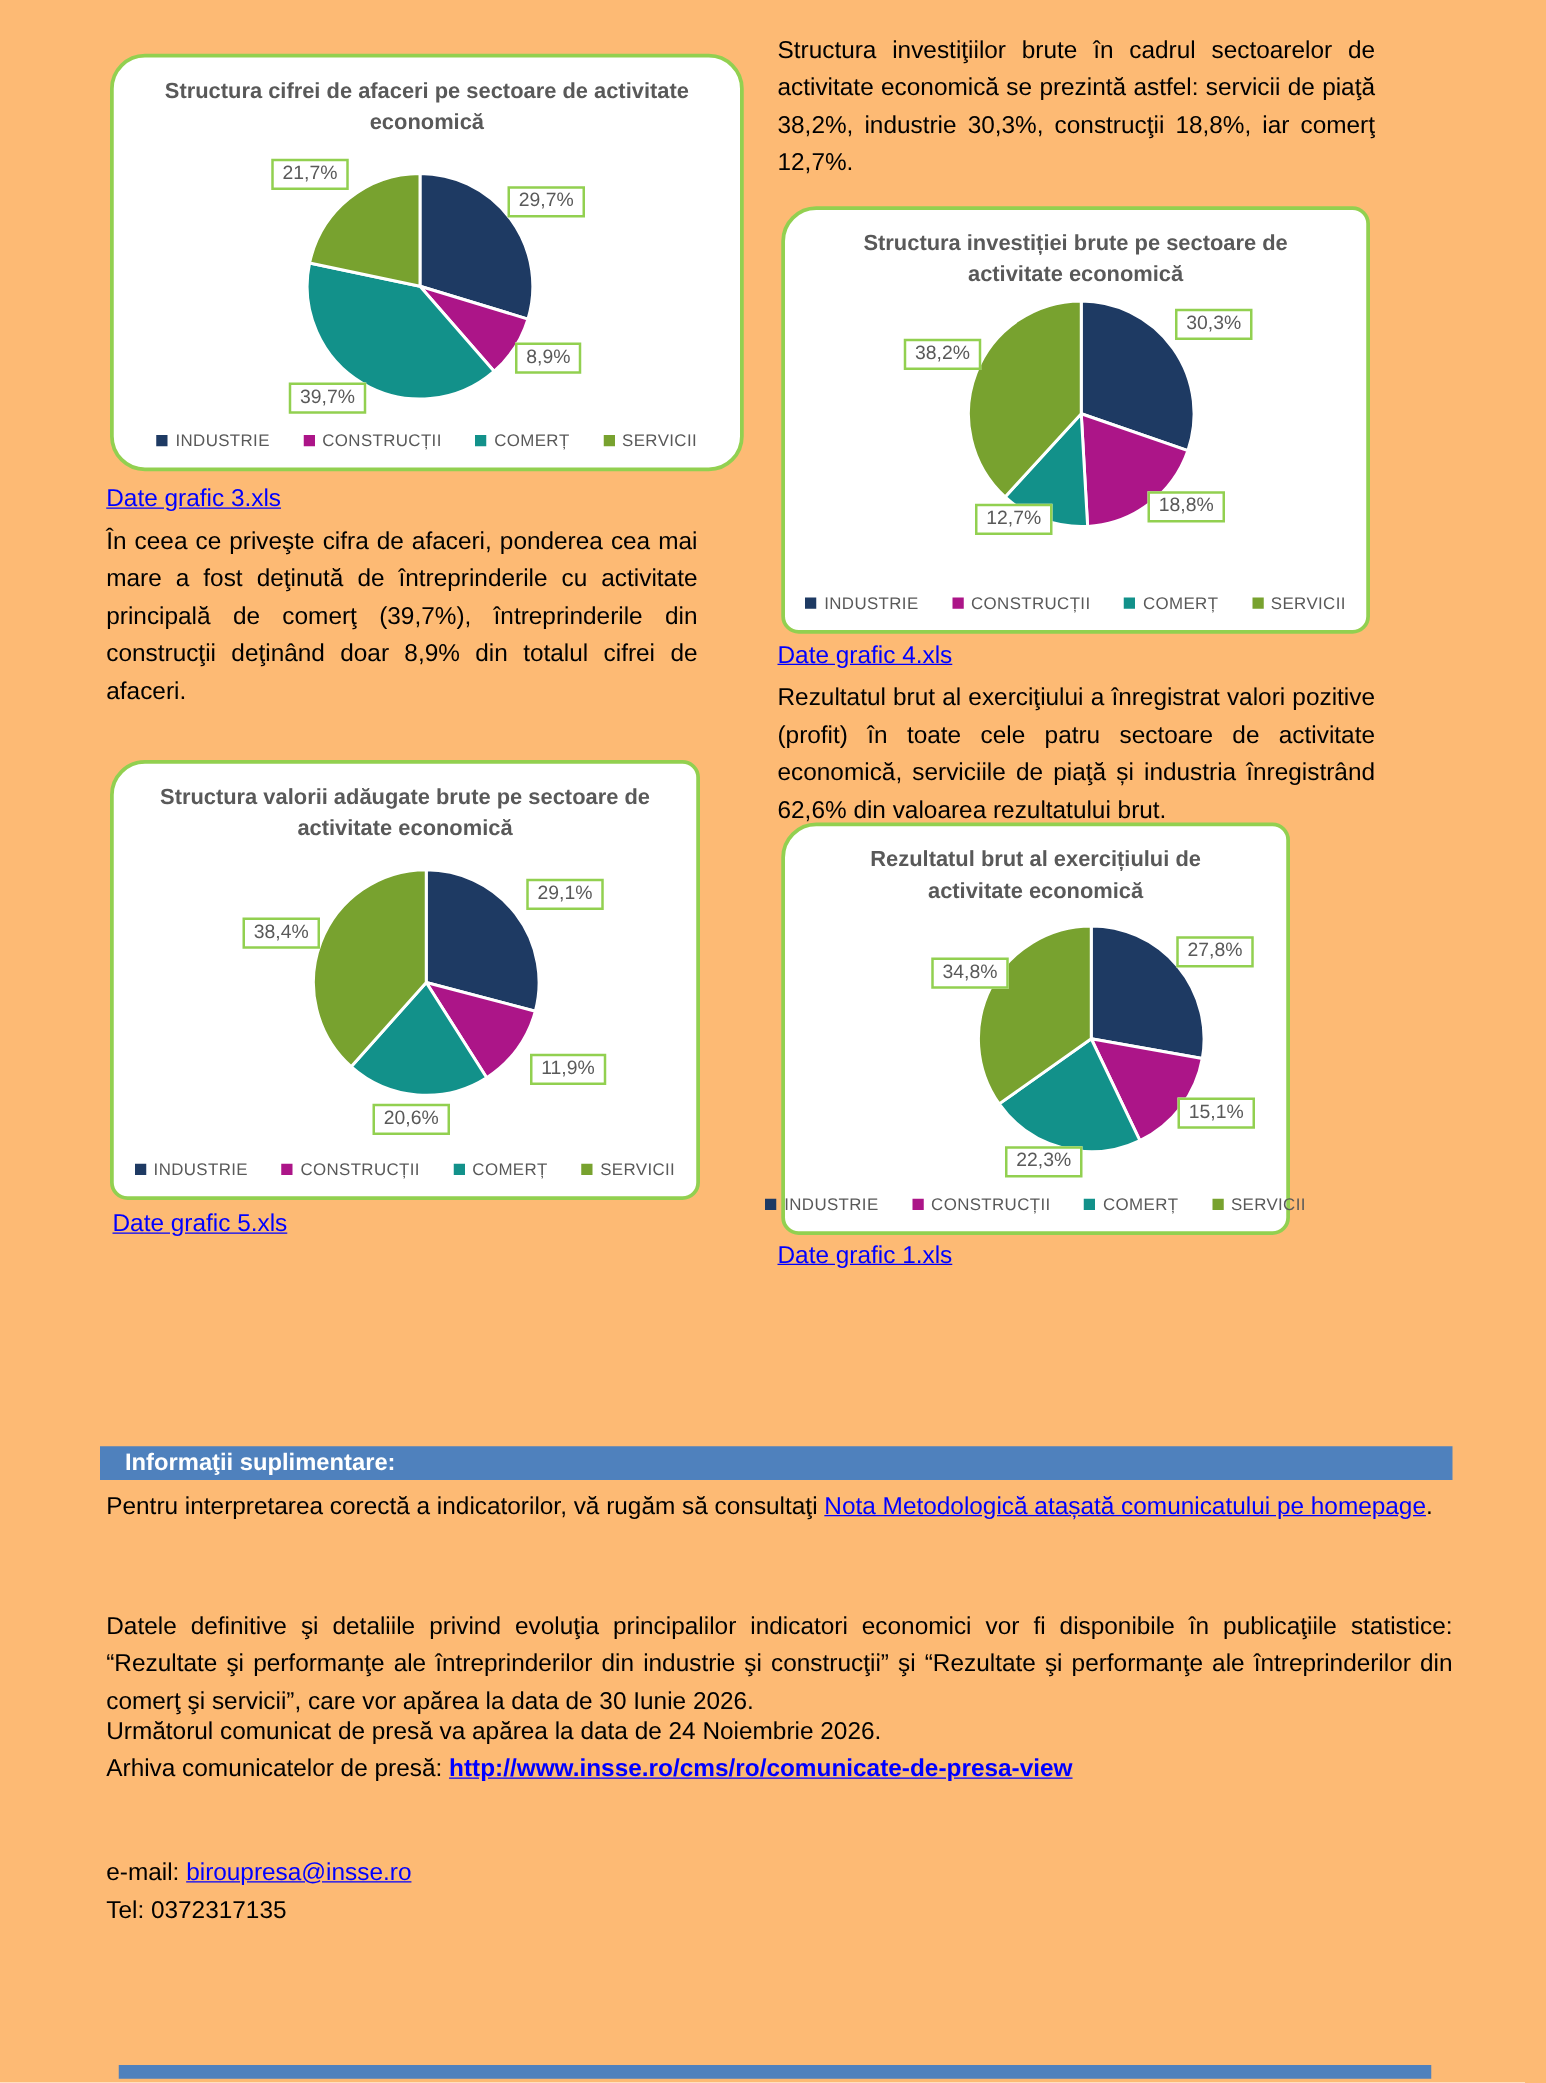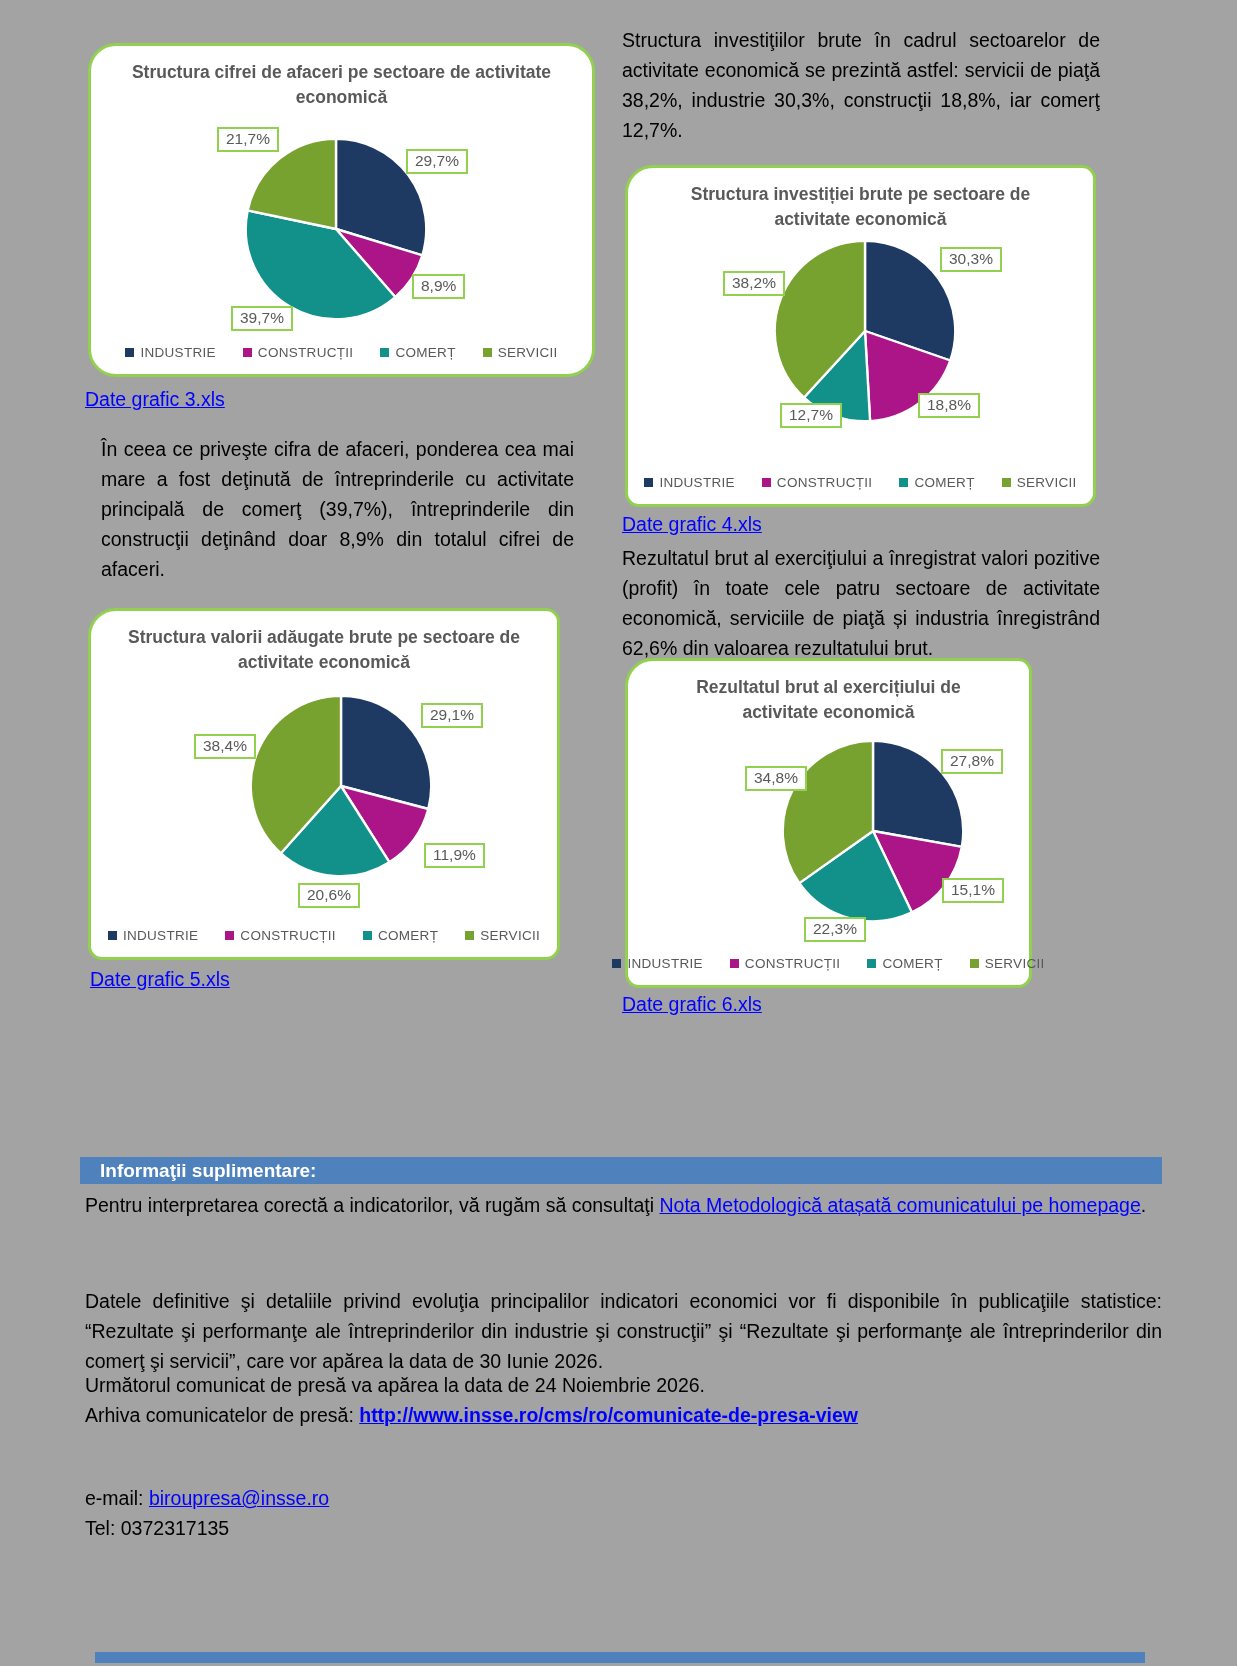--- a/index.html
+++ b/index.html
@@ -1,16 +1,16 @@
 <!DOCTYPE html>
 <html style="--green: #92D050; --bar: #4F81BD; --link: #0000FF;"><head>
 <meta charset="utf-8">
 <style>
   html,body{margin:0;padding:0;background:#ffffff;}
-  .page{position:relative;width:1237px;height:1666px;background:#a3a3a3;overflow:hidden;
+  .page{position:relative;width:1237px;height:1666px;background:#fdba74;overflow:hidden;
         font-family:"Liberation Sans",sans-serif;color:#000;}
   .para{position:absolute;font-size:19.5px;line-height:30px;text-align:justify;color:#000;}
   .panel{position:absolute;background:#fff;border:3px solid var(--green);border-radius:28px 14px 14px 14px;box-sizing:border-box;}
   .chart-title{width:86%;margin:14px auto 0;text-align:center;font-weight:bold;font-size:17.5px;line-height:1.4;color:#595959;}
   .pie{position:absolute;}
   .pct{position:absolute;border:2px solid var(--green);background:#fff;color:#595959;
        font-size:15.5px;padding:1px 7px 2px;white-space:nowrap;}
   .legend{position:absolute;left:0;right:0;bottom:14px;display:flex;justify-content:center;gap:27px;}
   .li{display:flex;align-items:center;gap:6px;font-size:13.5px;color:#595959;letter-spacing:.3px;}
   .sw{width:9px;height:9px;display:inline-block;flex:none;}
@@ -55,21 +55,21 @@
           <span>COMERȚ</span>
         </span>
       <span class="li">
           <span class="sw" style="background: rgb(120, 162, 47);"></span>
           <span>SERVICII</span>
         </span>
     </div>
   </div>
   <a class="xls-link" style="left:85px;top:388px;">Date grafic 3.xls</a>
 
-  <p class="para" style="left:85px;top:418px;width:473px;margin:16px;">În ceea ce priveşte cifra de afaceri, ponderea cea mai mare a fost deţinută de întreprinderile cu activitate principală de comerţ (39,7%), întreprinderile din construcţii deţinând doar 8,9% din totalul cifrei de afaceri.</p>
+  <p class="para" style="left:85px;top:418px;width:473px;margin:0;">În ceea ce priveşte cifra de afaceri, ponderea cea mai mare a fost deţinută de întreprinderile cu activitate principală de comerţ (39,7%), întreprinderile din construcţii deţinând doar 8,9% din totalul cifrei de afaceri.</p>
 
   <div class="panel" style="left:625px;top:165px;width:471px;height:342px;">
     <div class="chart-title">Structura investiției brute pe sectoare de activitate economică</div>
     <div class="pie" style="left:142px;top:68px;"><svg viewBox="-100 -100 200 200" width="190" height="190">
           <path d="M0,0 L0.00,-95.00 A95,95 0 0,1 89.78,31.05 Z" fill="#1E3A63" stroke="#ffffff" stroke-width="2.5" stroke-linejoin="round"></path>
           <path d="M0,0 L89.78,31.05 A95,95 0 0,1 5.37,94.85 Z" fill="#AC1588" stroke="#ffffff" stroke-width="2.5" stroke-linejoin="round"></path>
           <path d="M0,0 L5.37,94.85 A95,95 0 0,1 -64.16,70.06 Z" fill="#12918A" stroke="#ffffff" stroke-width="2.5" stroke-linejoin="round"></path>
           <path d="M0,0 L-64.16,70.06 A95,95 0 0,1 -0.00,-95.00 Z" fill="#78A22F" stroke="#ffffff" stroke-width="2.5" stroke-linejoin="round"></path>
         </svg></div>
     <div class="pct" style="left:312px;top:79px;">30,3%</div>
@@ -157,21 +157,21 @@
       <span class="li">
           <span class="sw" style="background: rgb(18, 145, 138);"></span>
           <span>COMERȚ</span>
         </span>
       <span class="li">
           <span class="sw" style="background: rgb(120, 162, 47);"></span>
           <span>SERVICII</span>
         </span>
     </div>
   </div>
-  <a class="xls-link" style="left:622px;top:993px;">Date grafic 6.xls</a>
+  <a class="xls-link" style="left:622px;top:993px;">Date grafic 1.xls</a>
 
   <div class="info-bar">Informaţii suplimentare:</div>
 
   <p class="para" style="left:85px;top:1190px;width:1077px;margin:0;line-height:31px;"><span>Pentru interpretarea corectă a indicatorilor, vă rugăm să consultaţi </span><a class="inline-link">Nota Metodologică atașată comunicatului pe homepage</a><span>.</span></p>
 
   <p class="para" style="left:85px;top:1286px;width:1077px;margin:0;">Datele definitive şi detaliile privind evoluţia principalilor indicatori economici vor fi disponibile în publicaţiile statistice: “Rezultate şi performanţe ale întreprinderilor din industrie şi construcţii” şi “Rezultate şi performanţe ale întreprinderilor din comerţ şi servicii”, care vor apărea la data de 30 Iunie 2026.</p>
 
   <div class="footline" style="left:85px;top:1370px;">Următorul comunicat de presă va apărea la data de 24 Noiembrie 2026.</div>
 
   <div class="footline" style="left:85px;top:1400px;"><span>Arhiva comunicatelor de presă: </span><a class="inline-link bold">http://www.insse.ro/cms/ro/comunicate-de-presa-view</a></div>

